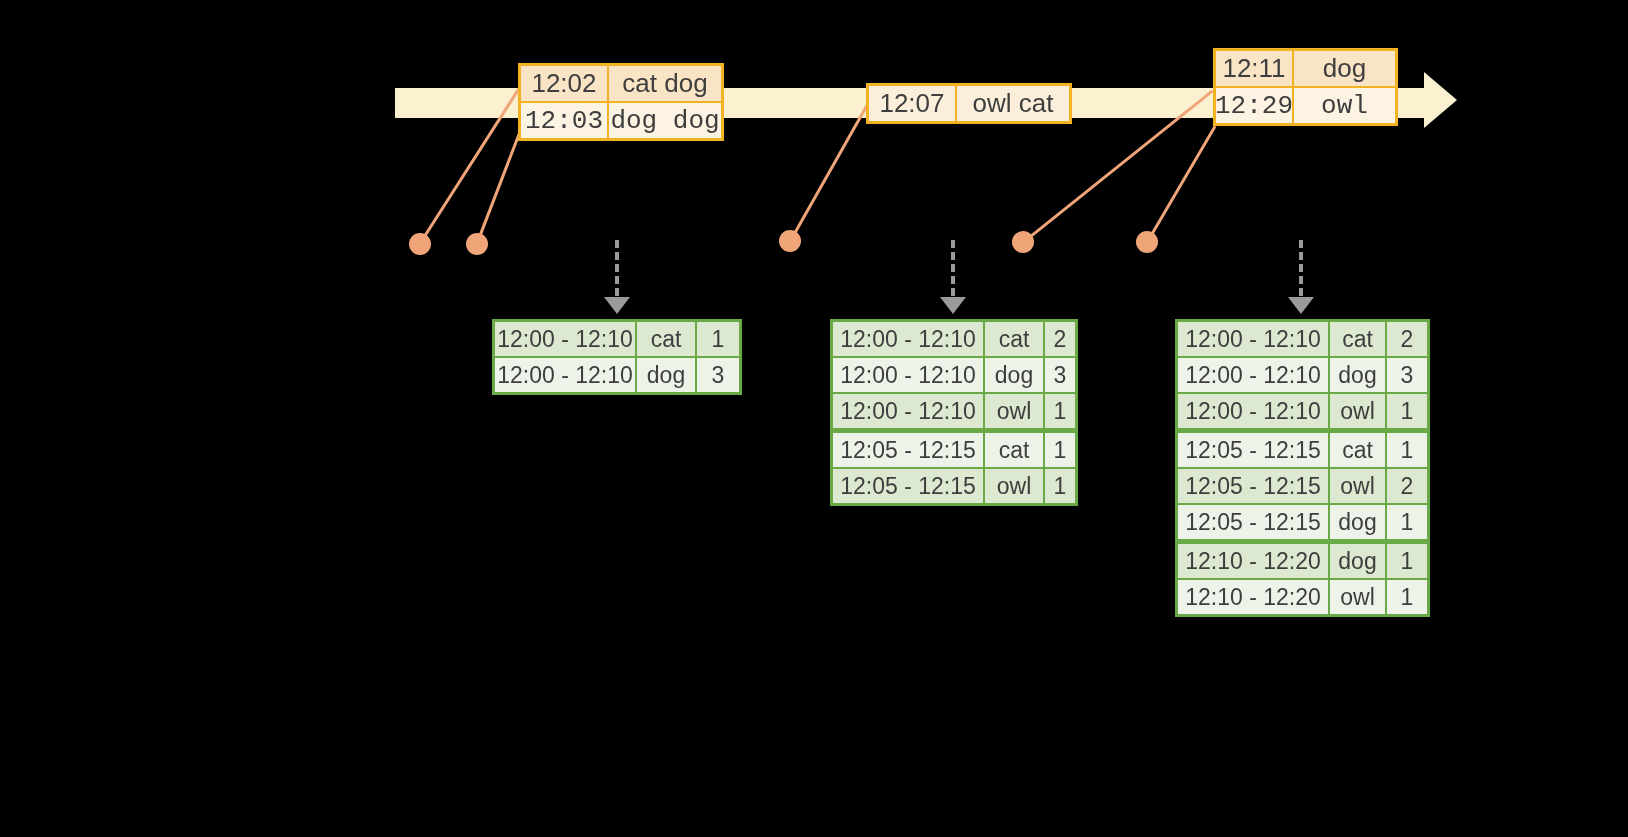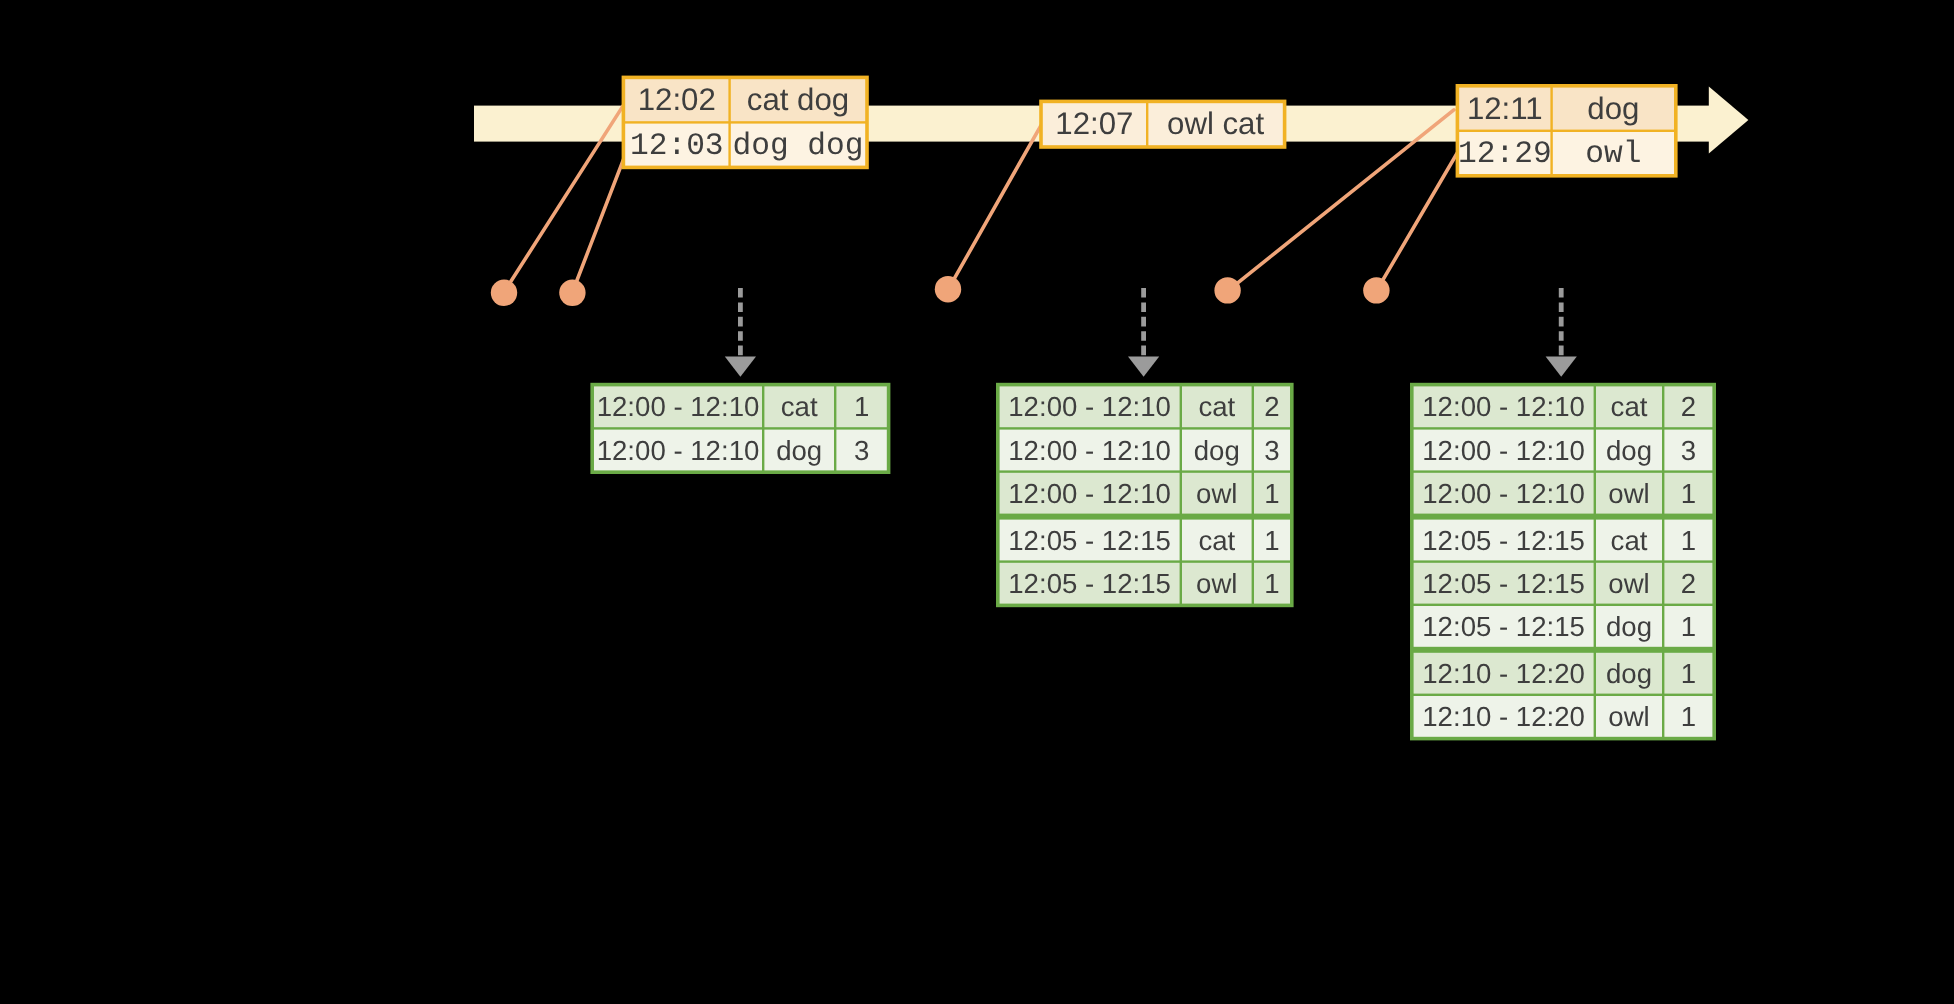--- a/index.html
+++ b/index.html
@@ -124,21 +124,21 @@
     </div>
   </div>
 
   <div class="etable" style="left:866px;top:83px;">
     <div class="erow cols-t12 efill-mid">
       <div class="cell">12:07</div>
       <div class="cell">owl cat</div>
     </div>
   </div>
 
-  <div class="etable" style="left:1213px;top:70px;">
+  <div class="etable" style="left:1213px;top:48px;">
     <div class="erow cols-t3 efill-dark">
       <div class="cell">12:11</div>
       <div class="cell">dog</div>
     </div>
     <div class="erow cols-t3 efill-light">
       <div class="cell">12:29</div>
       <div class="cell">owl</div>
     </div>
   </div>
 

